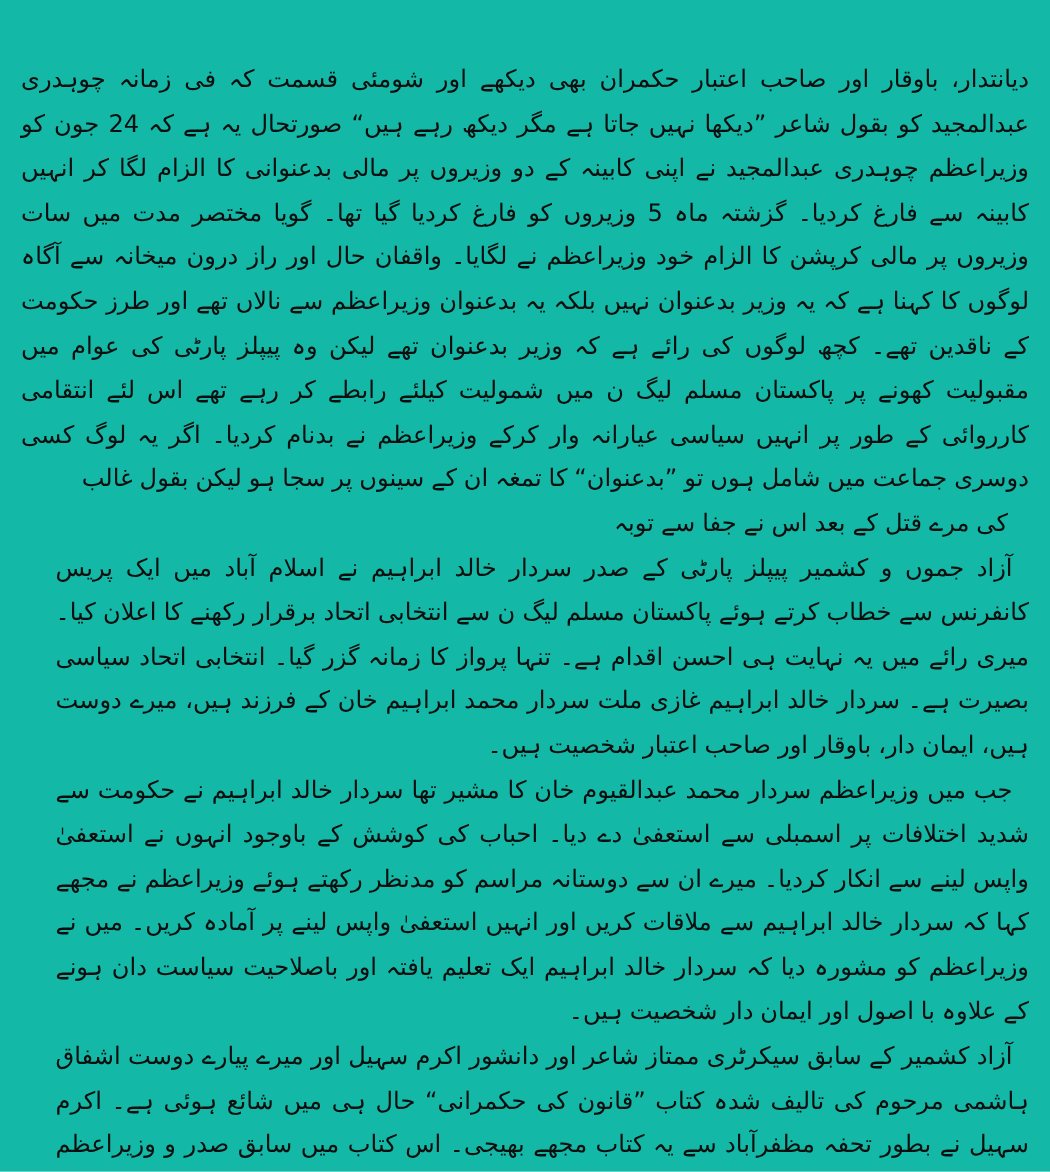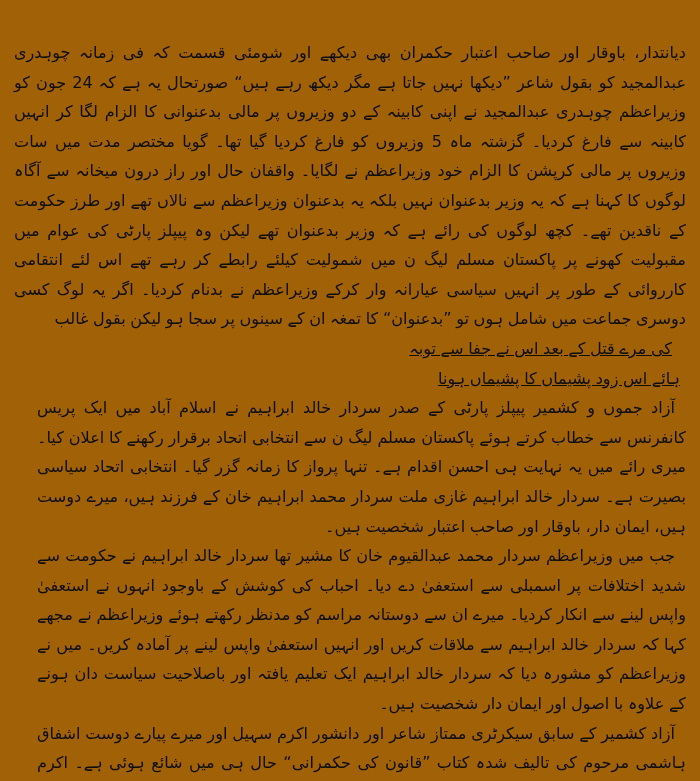--- a/index.html
+++ b/index.html
@@ -12,21 +12,21 @@
     height: 781px;
     background: #fefdf8;
     font-family: "DejaVu Sans", "Liberation Sans", sans-serif;
     overflow: hidden;
   }
 
   .page {
     position: relative;
     width: 700px;
     height: 781px;
-    background: #a16207;
+    background: #14b8a6;
     box-sizing: border-box;
     padding: 38px 14px 0 14px;
     direction: rtl;
   }
 
   .article-body {
     direction: rtl;
     text-align: justify;
     text-align-last: right;
     color: #101010;
@@ -58,42 +58,40 @@
   }
 
   .verse-line {
     display: block;
     text-align: left;
     direction: rtl;
     font-size: 16.1px;
     line-height: 29.6px;
     color: #0e0e0e;
     white-space: nowrap;
-    text-decoration: underline;
   }
 
   .verse-line.first {
     padding-right: 14px;
   }
 
   .verse-line.second {
     padding-right: 6px;
   }
 </style>
 </head>
 <body>
 
 <div class="page">
   <div class="article-body">
 
     <p class="para">دیانتدار، باوقار اور صاحب اعتبار حکمران بھی دیکھے اور شومئی قسمت کہ فی زمانہ چوہدری عبدالمجید کو بقول شاعر ”دیکھا نہیں جاتا ہے مگر دیکھ رہے ہیں“ صورتحال یہ ہے کہ 24 جون کو وزیراعظم چوہدری عبدالمجید نے اپنی کابینہ کے دو وزیروں پر مالی بدعنوانی کا الزام لگا کر انہیں کابینہ سے فارغ کردیا۔ گزشتہ ماہ 5 وزیروں کو فارغ کردیا گیا تھا۔ گویا مختصر مدت میں سات وزیروں پر مالی کرپشن کا الزام خود وزیراعظم نے لگایا۔ واقفان حال اور راز درون میخانہ سے آگاہ لوگوں کا کہنا ہے کہ یہ وزیر بدعنوان نہیں بلکہ یہ بدعنوان وزیراعظم سے نالاں تھے اور طرز حکومت کے ناقدین تھے۔ کچھ لوگوں کی رائے ہے کہ وزیر بدعنوان تھے لیکن وہ پیپلز پارٹی کی عوام میں مقبولیت کھونے پر پاکستان مسلم لیگ ن میں شمولیت کیلئے رابطے کر رہے تھے اس لئے انتقامی کارروائی کے طور پر انہیں سیاسی عیارانہ وار کرکے وزیراعظم نے بدنام کردیا۔ اگر یہ لوگ کسی دوسری جماعت میں شامل ہوں تو ”بدعنوان“ کا تمغہ ان کے سینوں پر سجا ہو لیکن بقول غالب</p>
 
     <div class="verse-block">
       <span class="verse-line first">کی مرے قتل کے بعد اس نے جفا سے توبہ</span>
-      <span class="verse-line second">ہائے اس زود پشیماں کا پشیماں ہونا</span>
     </div>
 
     <p class="para indent">آزاد جموں و کشمیر پیپلز پارٹی کے صدر سردار خالد ابراہیم نے اسلام آباد میں ایک پریس کانفرنس سے خطاب کرتے ہوئے پاکستان مسلم لیگ ن سے انتخابی اتحاد برقرار رکھنے کا اعلان کیا۔ میری رائے میں یہ نہایت ہی احسن اقدام ہے۔ تنہا پرواز کا زمانہ گزر گیا۔ انتخابی اتحاد سیاسی بصیرت ہے۔ سردار خالد ابراہیم غازی ملت سردار محمد ابراہیم خان کے فرزند ہیں، میرے دوست ہیں، ایمان دار، باوقار اور صاحب اعتبار شخصیت ہیں۔</p>
 
     <p class="para indent">جب میں وزیراعظم سردار محمد عبدالقیوم خان کا مشیر تھا سردار خالد ابراہیم نے حکومت سے شدید اختلافات پر اسمبلی سے استعفیٰ دے دیا۔ احباب کی کوشش کے باوجود انہوں نے استعفیٰ واپس لینے سے انکار کردیا۔ میرے ان سے دوستانہ مراسم کو مدنظر رکھتے ہوئے وزیراعظم نے مجھے کہا کہ سردار خالد ابراہیم سے ملاقات کریں اور انہیں استعفیٰ واپس لینے پر آمادہ کریں۔ میں نے وزیراعظم کو مشورہ دیا کہ سردار خالد ابراہیم ایک تعلیم یافتہ اور باصلاحیت سیاست دان ہونے کے علاوہ با اصول اور ایمان دار شخصیت ہیں۔</p>
 
     <p class="para indent">آزاد کشمیر کے سابق سیکرٹری ممتاز شاعر اور دانشور اکرم سہیل اور میرے پیارے دوست اشفاق ہاشمی مرحوم کی تالیف شدہ کتاب ”قانون کی حکمرانی“ حال ہی میں شائع ہوئی ہے۔ اکرم سہیل نے بطور تحفہ مظفرآباد سے یہ کتاب مجھے بھیجی۔ اس کتاب میں سابق صدر و وزیراعظم آزاد کشمیر سردار سکندر حیات خان کے دور حکومت سرکاری احکامات کے اقتباسات شائع کئے گئے ہیں جو اس حقیقت کے غماز ہیں کہ سردار سکندر حیات خان نے ہر فیصلہ میرٹ پر کیا اور عدل و انصاف کے تقاضوں کو برقرار رکھ کر آئندہ نسلوں کیلئے منصفانہ اور عادلانہ حکمرانی کی مثال قائم کردی ہے۔ اے کاش آزاد کشمیر کو دیانت دار اور ایماندار حکمران نصیب ہوں۔</p>
 
   </div>
 </div>

